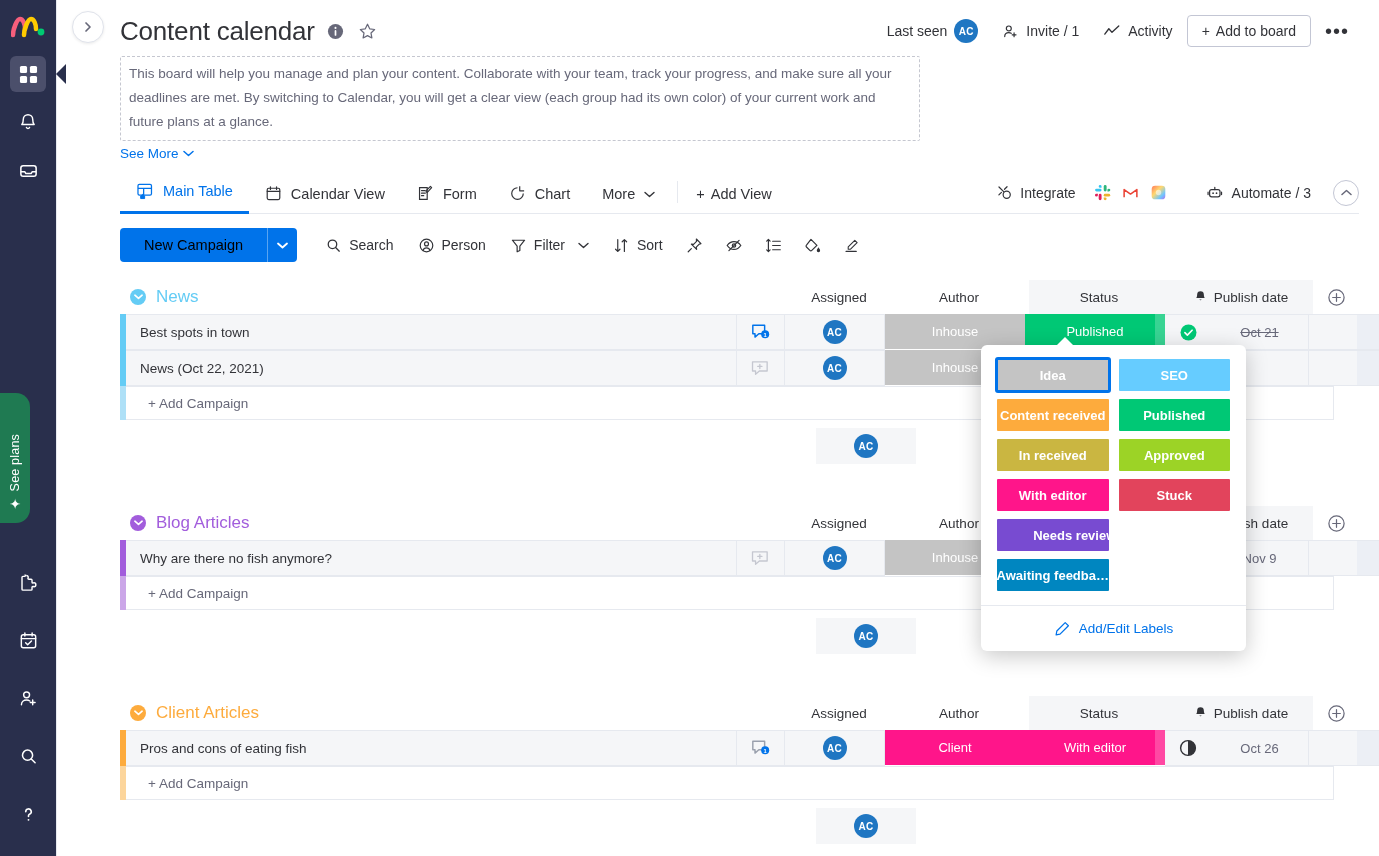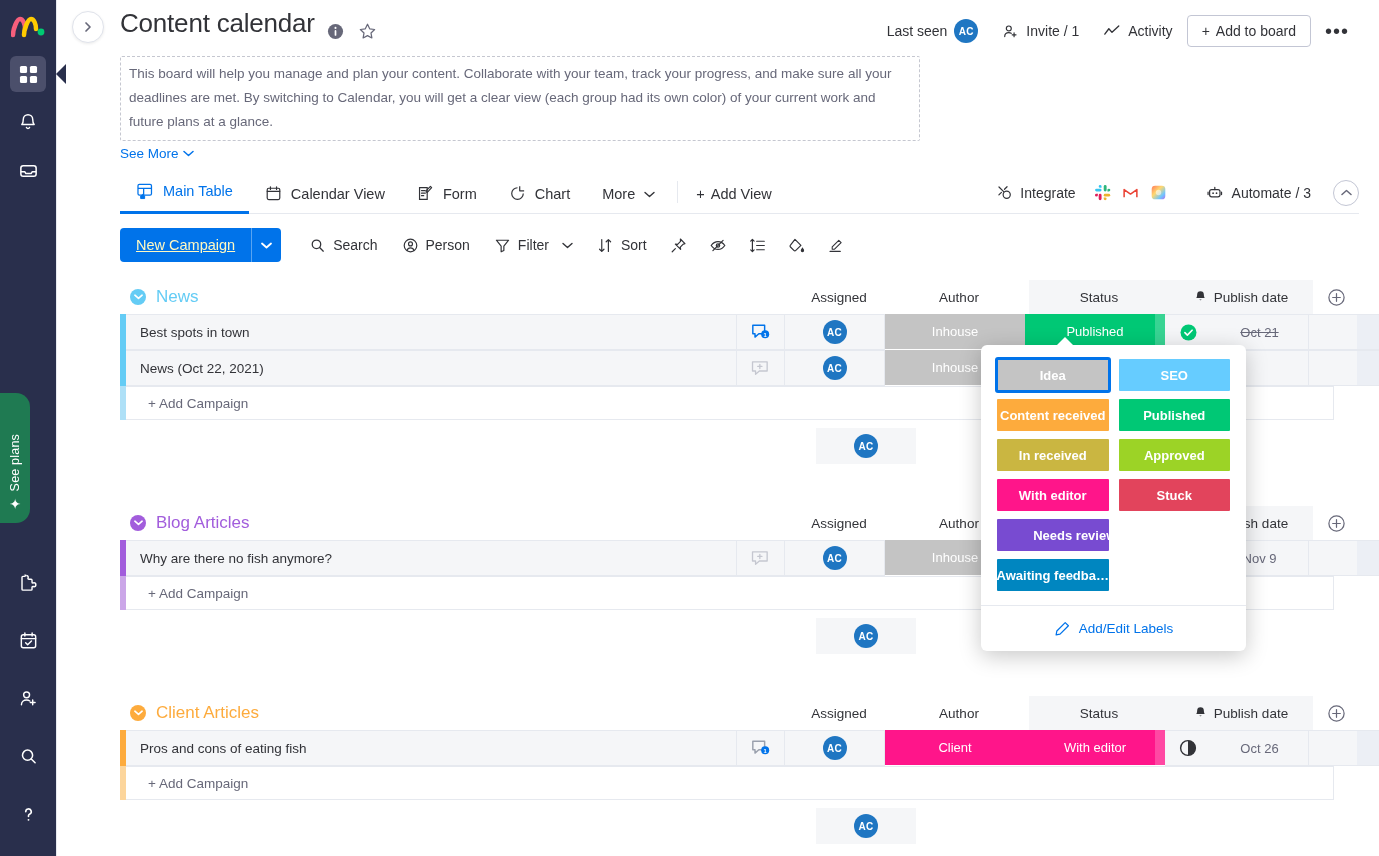--- a/index.html
+++ b/index.html
@@ -53,21 +53,21 @@
     position:absolute; left:72px; top:11px; width:32px; height:32px; border-radius:50%;
     background:#fff; border:1px solid #e0e3eb; display:flex; align-items:center;
     justify-content:center; cursor:pointer; z-index:35; box-shadow:0 1px 3px rgba(0,0,0,.08);
   }
 
   
   .main { position:absolute; left:56px; top:0; right:0; bottom:0; background:#fff; }
   .divider-v { position:absolute; left:56px; top:0; width:1px; height:856px; background:#e6e9ef; z-index:30;}
 
   .header { padding:8px 20px 0 64px; }
-  .title-row { display:flex; height:46px; }
+  .title-row { display:flex; align-items:center; height:46px; }
   .board-title { font-size:26px; font-weight:500; color:#323338; letter-spacing:-.2px; }
   .title-icon { margin-left:12px; display:flex; align-items:center; cursor:pointer; }
   .title-star { margin-left:14px; cursor:pointer; display:flex; align-items:center;}
   .title-right { margin-left:auto; display:flex; align-items:center; gap:4px; }
   .hdr-item {
     display:flex; align-items:center; gap:7px; padding:6px 10px;
     border-radius:4px; cursor:pointer; color:#323338; font-size:14px; white-space:nowrap;
   }
   .avatar {
     width:24px; height:24px; border-radius:50%; background:#1f76c2; color:#fff;
@@ -101,21 +101,21 @@
   .hexicon { width:26px; height:28px; display:flex; align-items:center; justify-content:center; }
   .collapse-up {
     width:26px; height:26px; border-radius:50%; border:1px solid #c3c6d4; display:flex;
     align-items:center; justify-content:center; cursor:pointer; margin-left:10px; background:#fff;
   }
 
   
   .toolbar { display:flex; align-items:center; gap:4px; padding:14px 20px 12px 64px; }
   .newbtn { display:flex; align-items:stretch; border-radius:4px; overflow:hidden; margin-right:14px; }
   .newbtn .lbl {
-    background:#0073ea; color:#fef9c3; font-size:14.5px; font-weight:500; padding:9px 16px; cursor:pointer;text-decoration:underline;
+    background:#0073ea; color:#000000; font-size:14.5px; font-weight:500; padding:9px 24px; cursor:pointer;
   }
   .newbtn .caret {
     background:#0073ea; color:#fff; width:30px; display:flex; align-items:center; justify-content:center;
     cursor:pointer; border-left:1px solid rgba(255,255,255,.35);
   }
   .tb-item {
     display:flex; align-items:center; gap:7px; padding:7px 10px; border-radius:4px; cursor:pointer;
     font-size:14px; color:#323338;
   }
   .tb-icon { padding:7px 9px; border-radius:4px; cursor:pointer; display:flex; align-items:center;}

